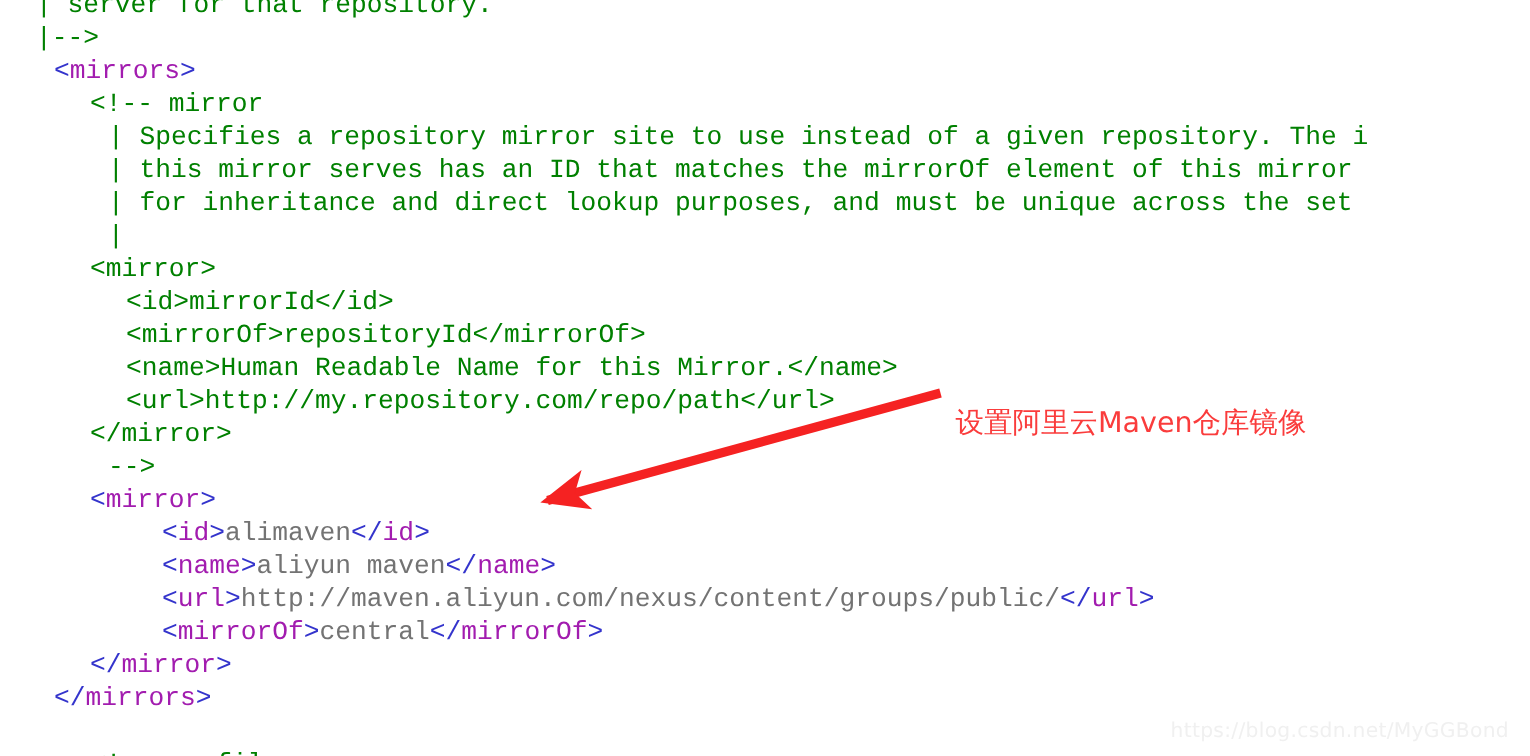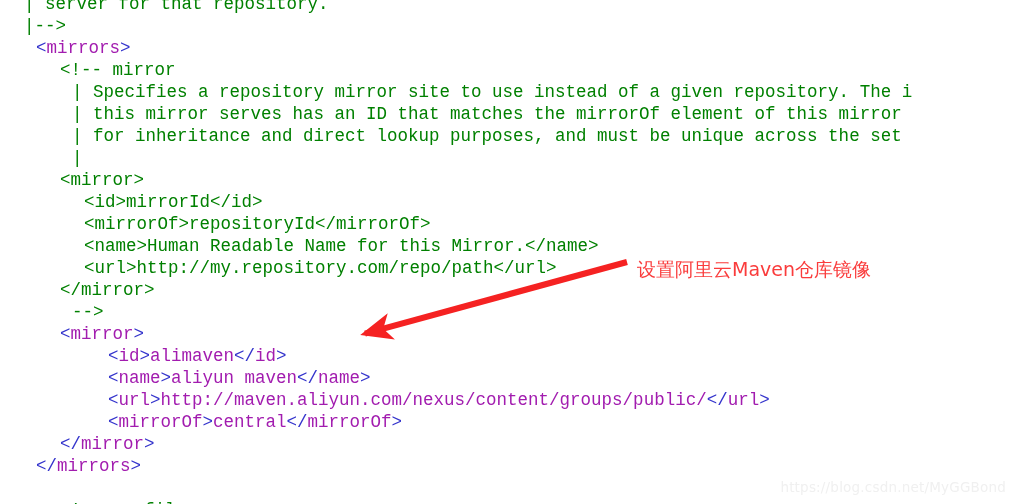--- a/index.html
+++ b/index.html
@@ -37,27 +37,27 @@
   .line {
     height: 22px;
     white-space: pre;
     overflow: hidden;
   }
 
   
   .cmt   { color: #008000; }
   .brk   { color: #3434cc; }
   .tag   { color: #a21caf; }
-  .txt   { color: #a21caf; }
+  .txt   { color: #737373; }
 
   
   #annotation {
     position: absolute;
     left: 637px;
-    top: 258px;
+    top: 271px;
     font-family: "DejaVu Sans", "Liberation Sans", sans-serif;
     font-size: 19px;
     line-height: 22px;
     color: #fa3c3c;
     white-space: nowrap;
   }
 
   
   #arrow {
     position: absolute;

